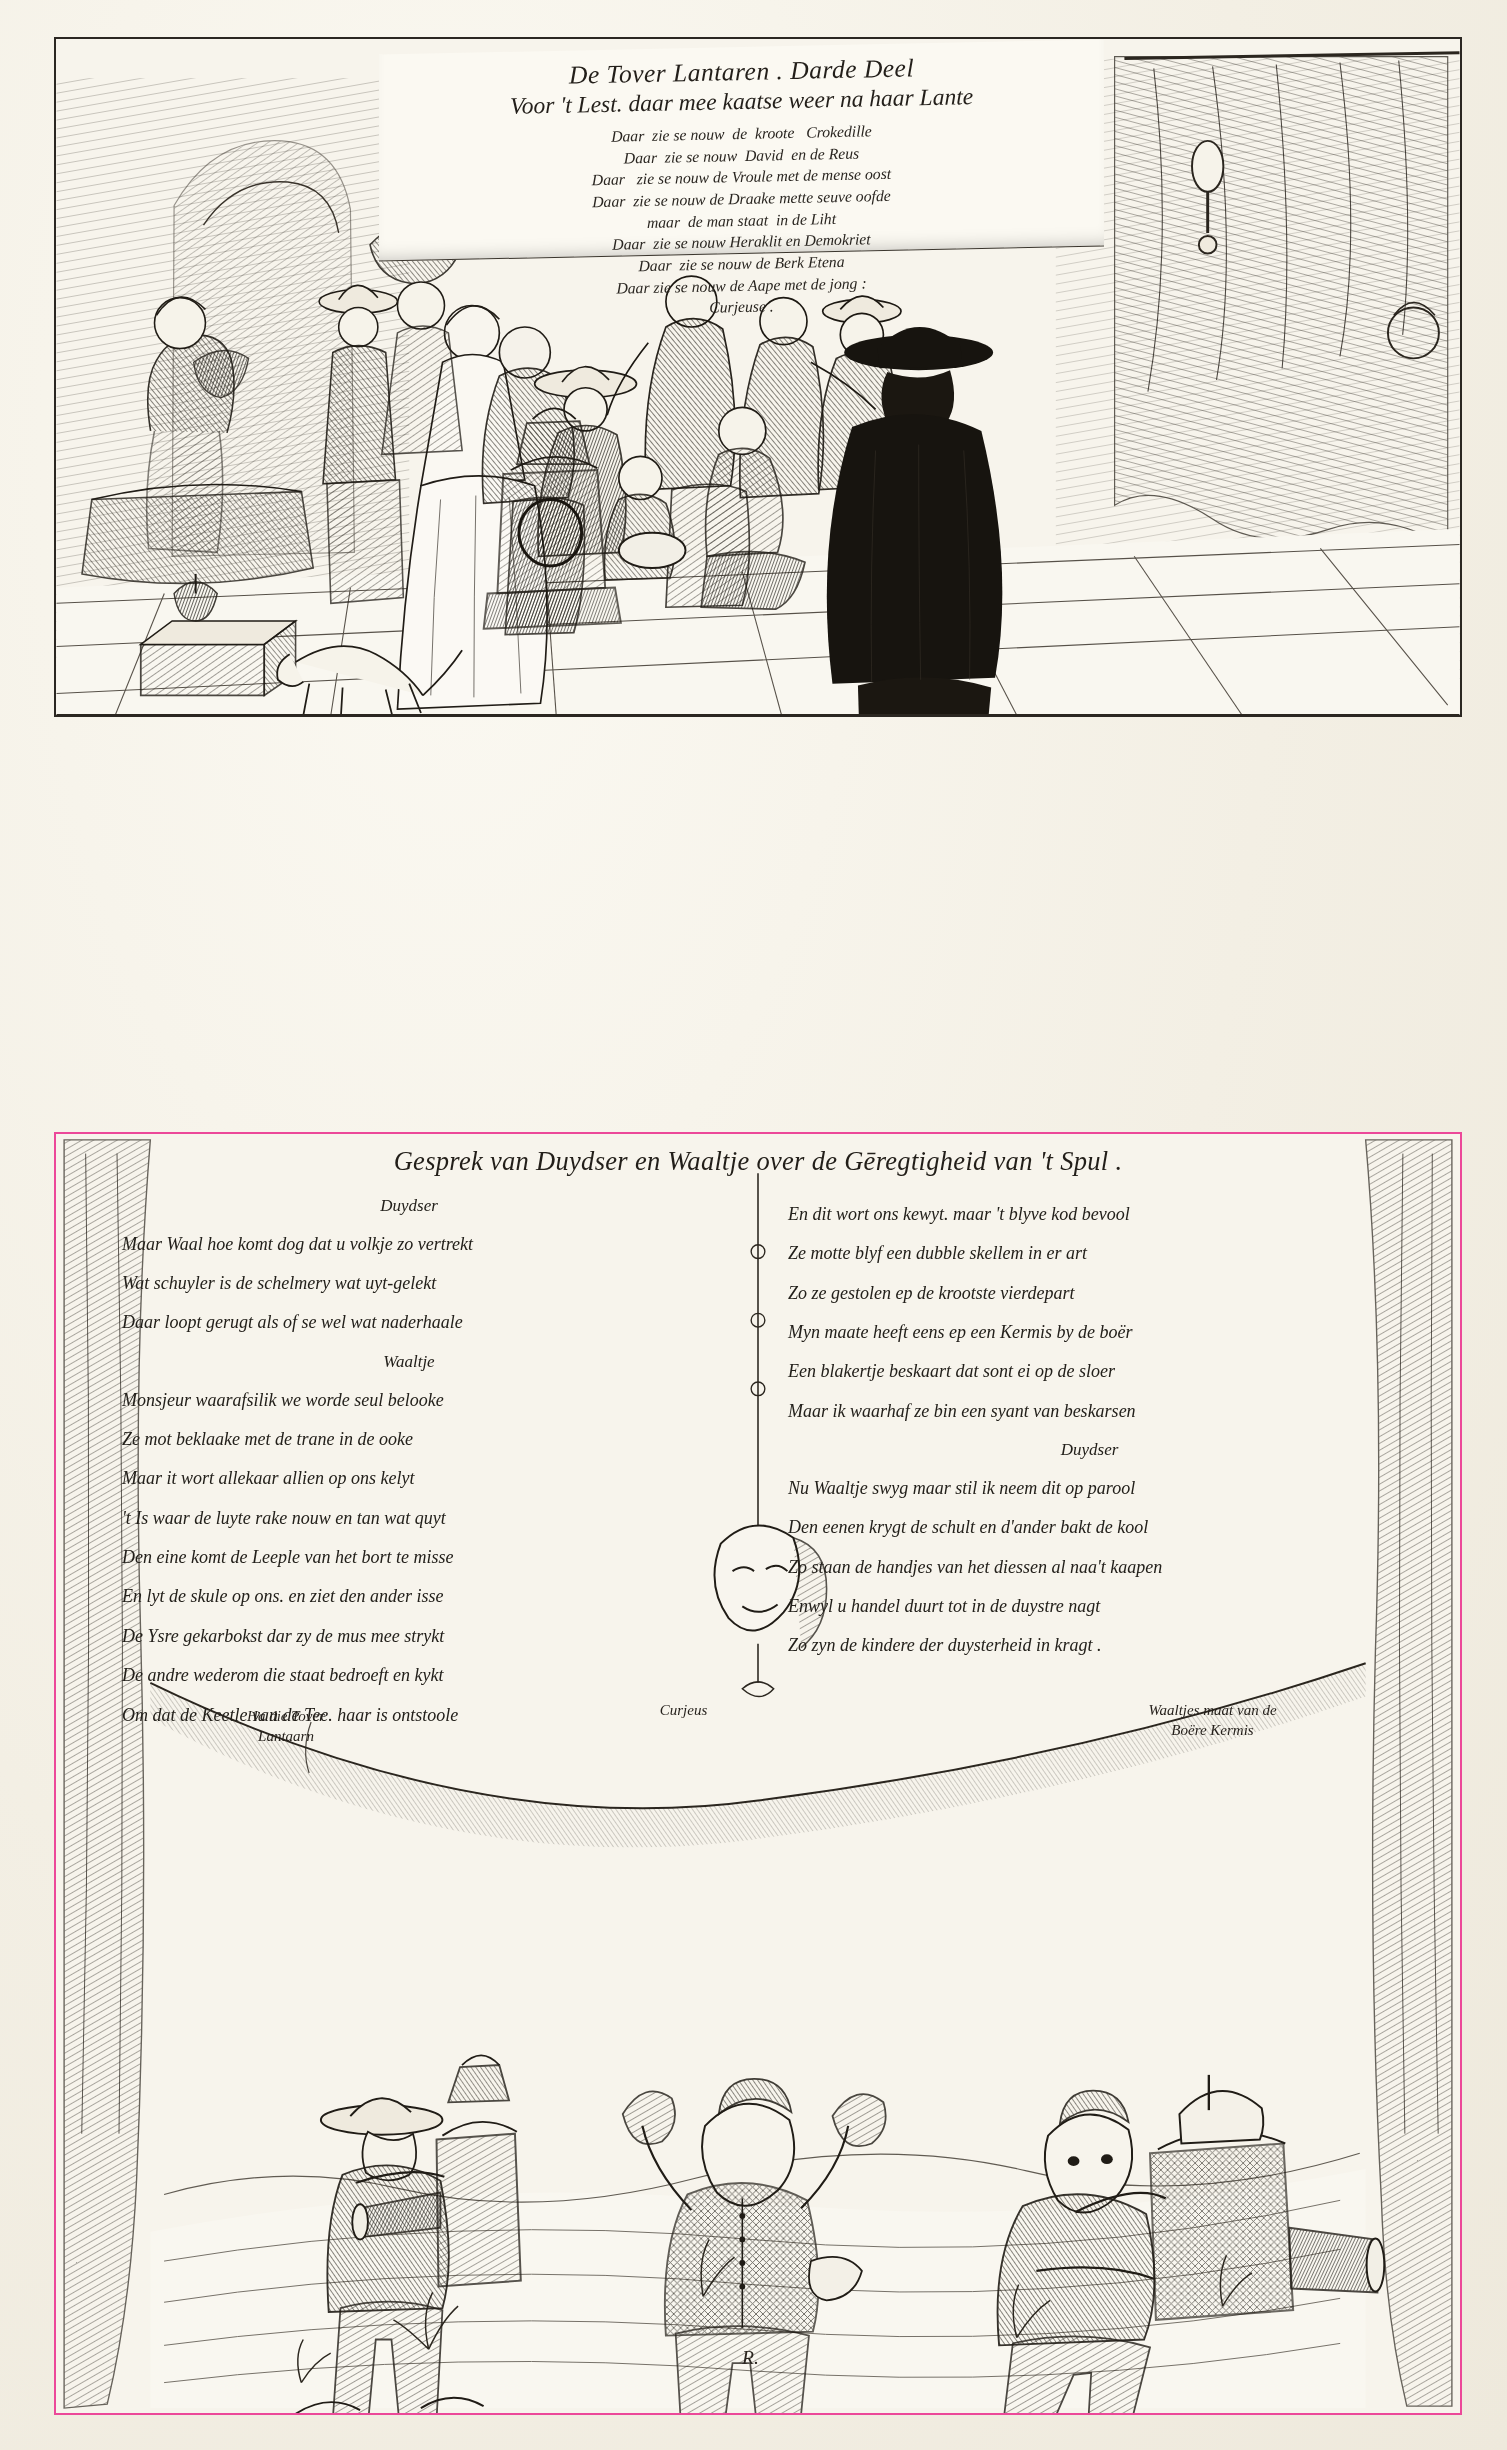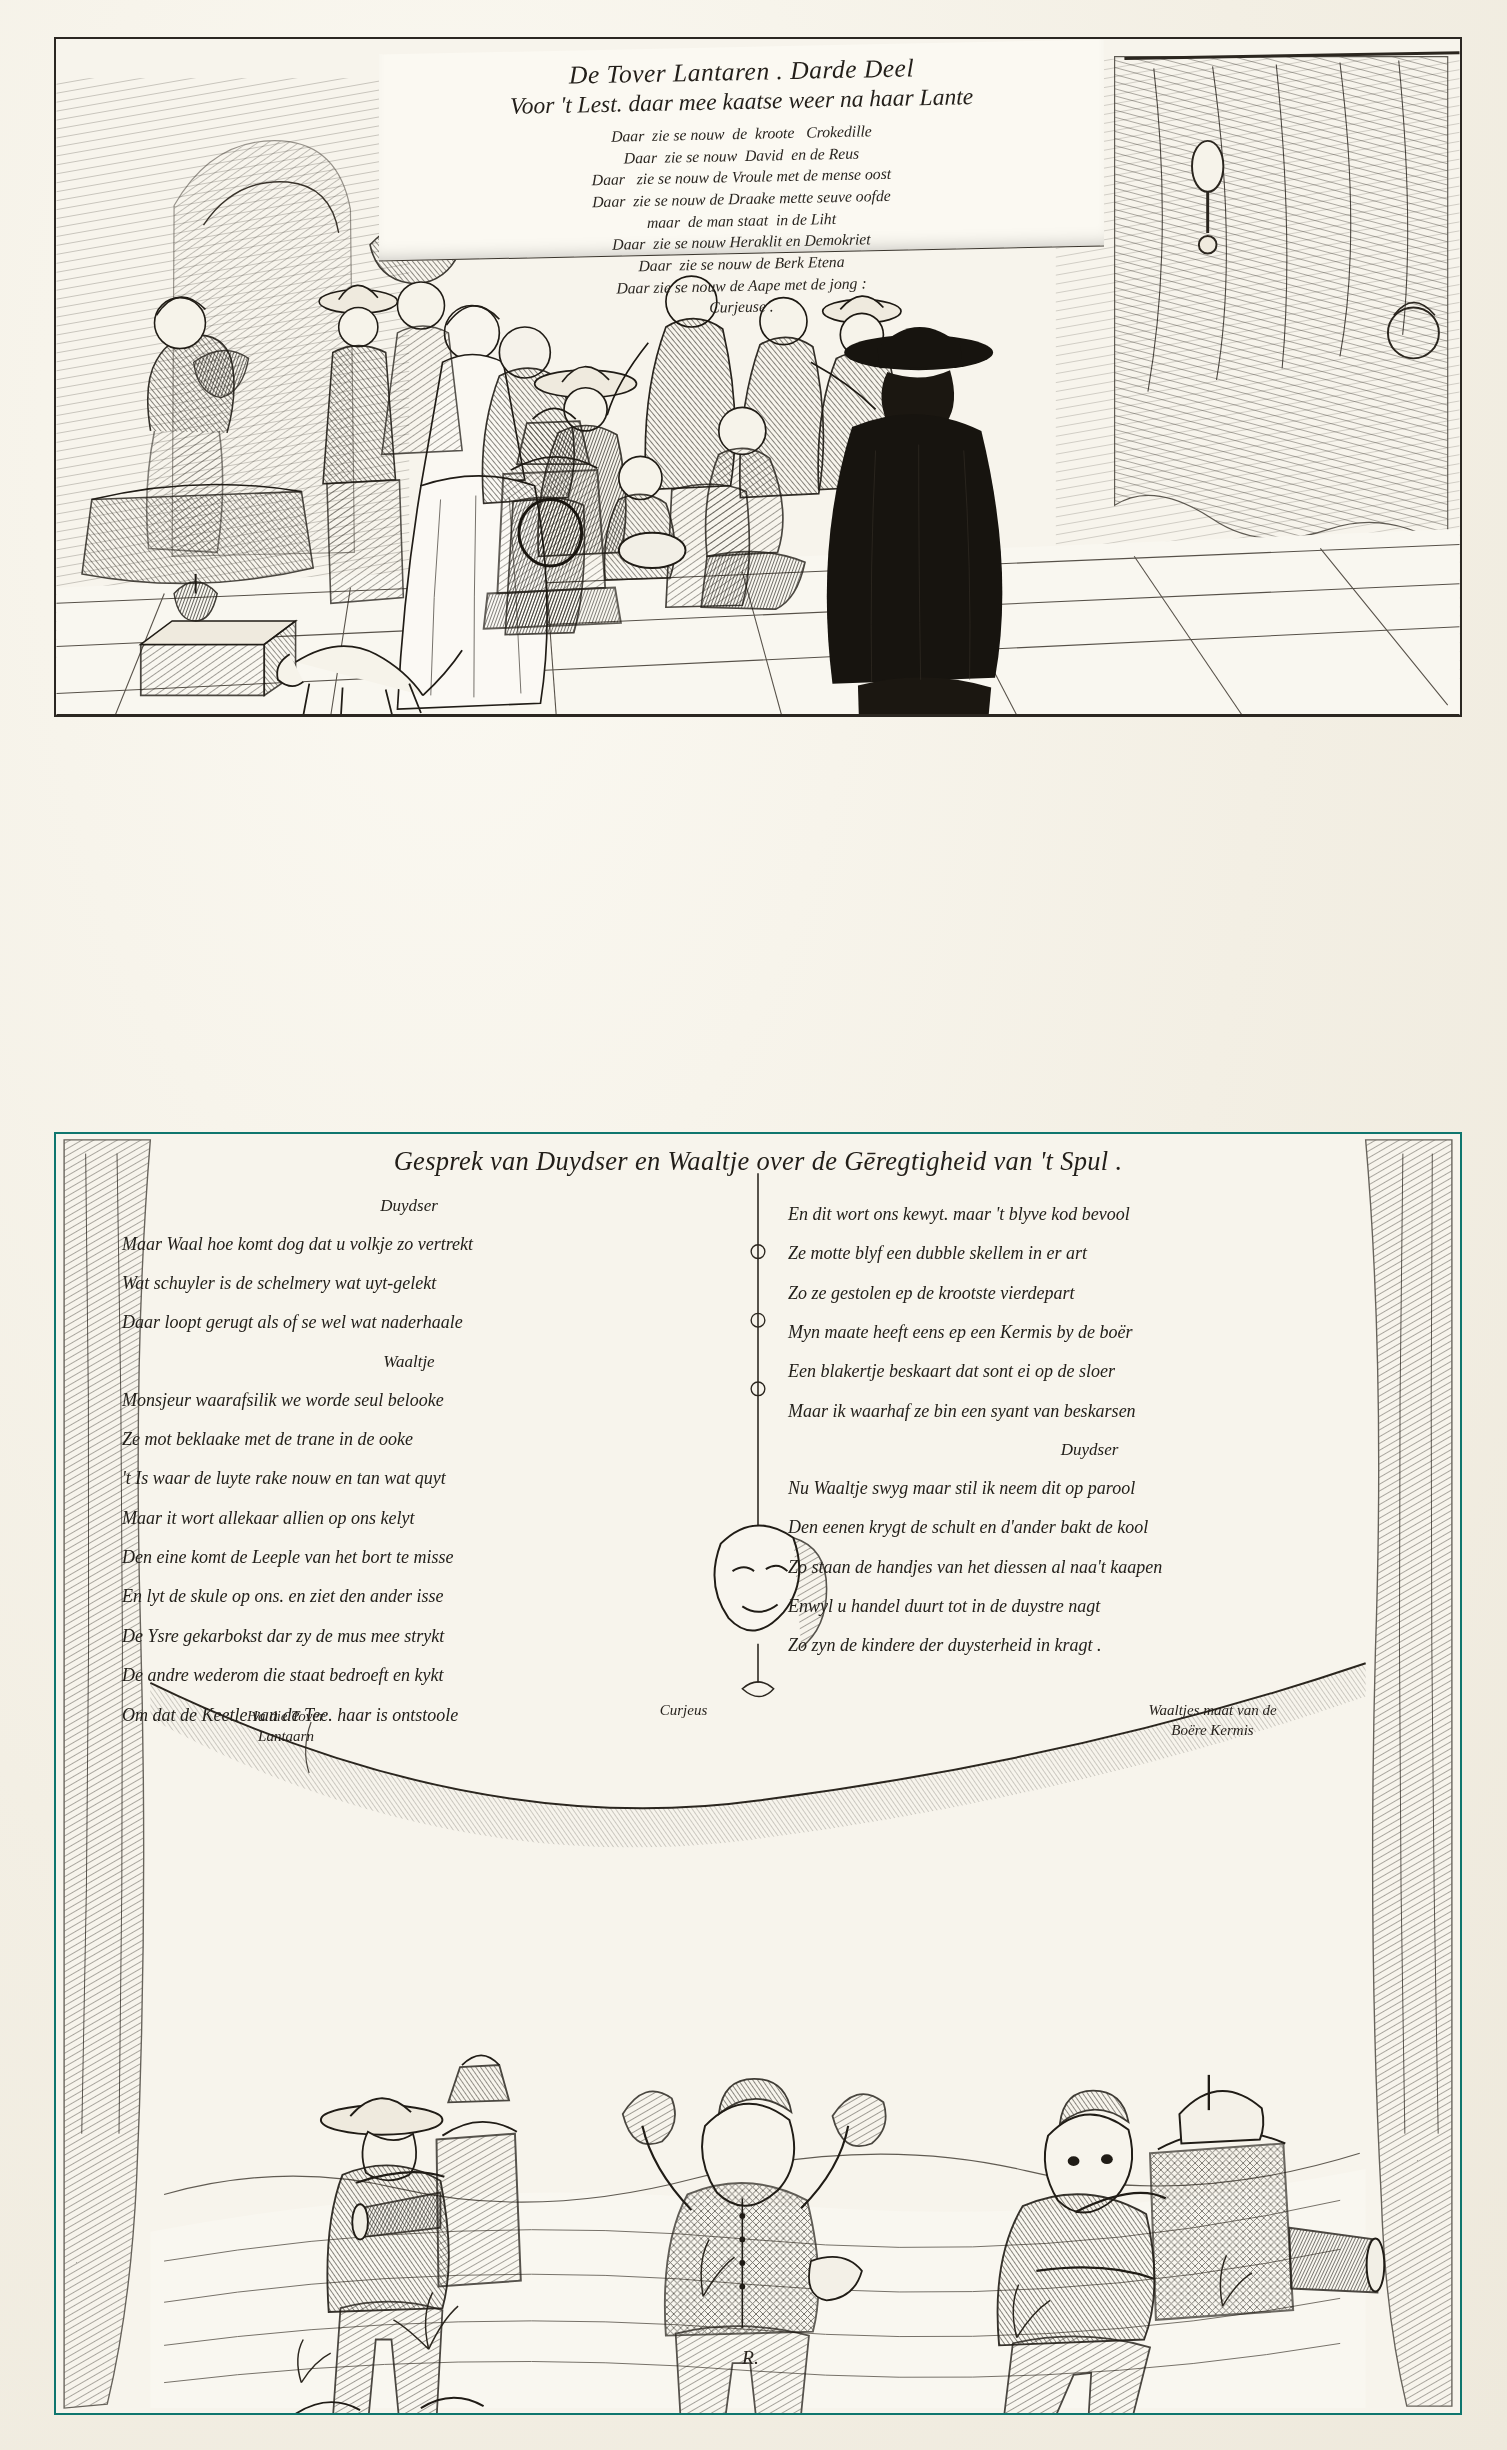--- a/index.html
+++ b/index.html
@@ -36,21 +36,21 @@
     border: 2px solid #2b2722;
     background: #f7f4ec;
     overflow: hidden;
   }
   .plate-bottom {
     position: absolute;
     left: 54px;
     top: 1132px;
     width: 1404px;
     height: 1279px;
-    border: 2px solid #0f766e;
+    border: 2px solid #ec4899;
     background: #f7f4ec;
     overflow: hidden;
   }
   
   .banner {
     position: absolute;
     left: 323px;
     top: 7.8px;
     width: 725px;
     height: 206px;
@@ -497,22 +497,22 @@
       <div class="dia-head">Gesprek van Duydser en Waaltje over  de Gēregtigheid van 't Spul .</div>
 
       <div class="col col-left">
         <div class="speaker">Duydser</div>
         <p>Maar Waal hoe komt dog dat u volkje zo vertrekt</p>
         <p>Wat schuyler is de schelmery wat uyt-gelekt</p>
         <p>Daar loopt gerugt als of se wel wat naderhaale</p>
         <div class="speaker">Waaltje</div>
         <p>Monsjeur waarafsilik we worde seul belooke</p>
         <p>Ze mot beklaake met de trane in de ooke</p>
+        <p>Maar it wort allekaar allien op ons kelyt</p>
         <p>'t Is waar de luyte rake nouw en tan wat quyt</p>
-        <p>Maar it wort allekaar allien op ons kelyt</p>
         <p>Den eine komt de Leeple van het bort te misse</p>
         <p>En lyt de skule op ons. en ziet den ander isse</p>
         <p>De Ysre gekarbokst dar zy de mus mee strykt</p>
         <p>De andre wederom die staat bedroeft en kykt</p>
         <p>Om dat de Keetle van de Tee. haar is ontstoole</p>
       </div>
 
       <div class="col col-right">
         <p>En dit wort ons kewyt. maar 't blyve kod bevool</p>
         <p>Ze motte blyf een dubble skellem in er art</p>

